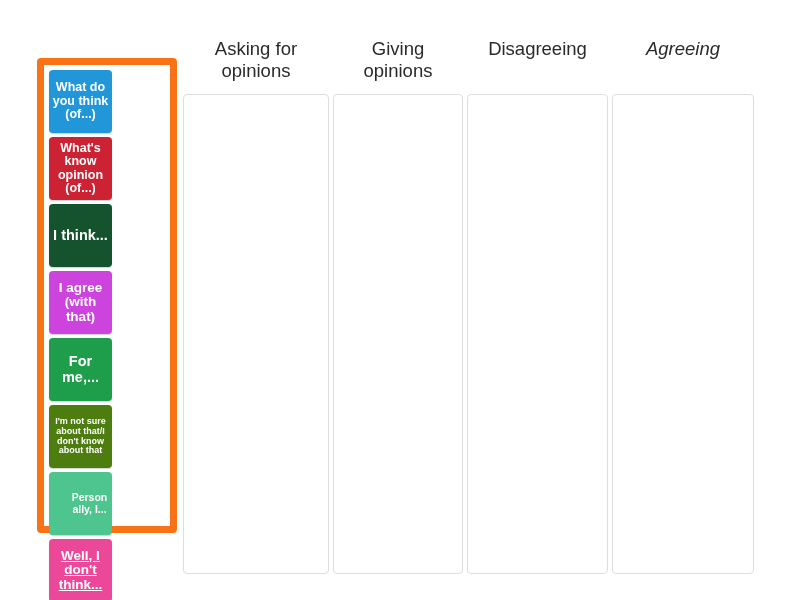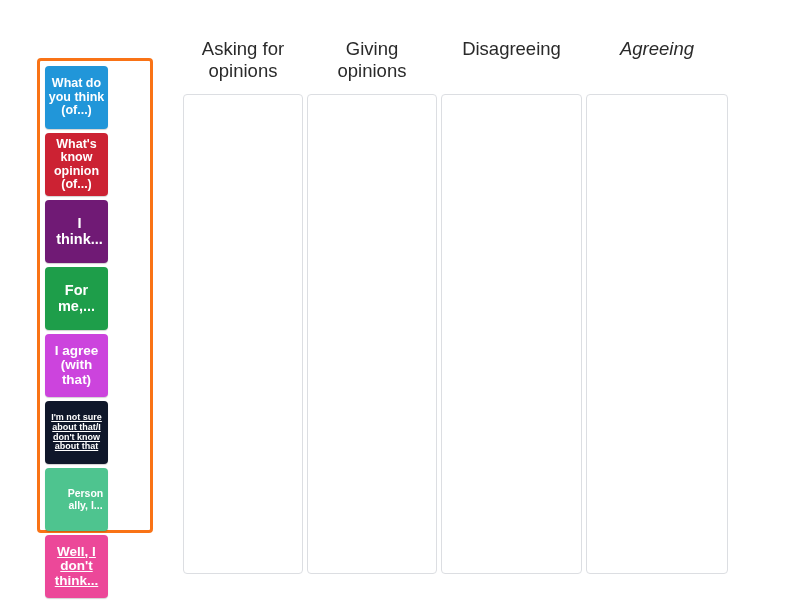--- a/index.html
+++ b/index.html
@@ -13,24 +13,24 @@
     font-family: "Liberation Sans", sans-serif;
     overflow: hidden;
     position: relative;
   }
 
   
   #tile-tray {
     position: absolute;
     left: 37px;
     top: 58px;
-    width: 116px;
+    width: 140px;
     height: 475px;
     background: #ffffff;
-    border: 3px solid #f97316;
+    border: 7px solid #f97316;
     border-radius: 4px;
     box-sizing: border-box;
     padding: 5px;
     display: flex;
     flex-wrap: wrap;
     align-content: flex-start;
     gap: 4px 4px;
   }
 
   .tile {
@@ -95,45 +95,45 @@
   }
   .dropzone {
     flex: 1;
     width: 100%;
     background: #ffffff;
     border: 1px solid #dcdee2;
     border-radius: 4px;
     box-sizing: border-box;
   }
 
-  .w-asking     { width: 120px; }
+  .w-asking     { width: 146px; }
   .w-giving     { width: 130px; }
   .w-disagree   { width: 141px; }
   .w-agree      { width: 142px; font-style: italic; }
 </style>
 </head>
 <body>
 
 <div id="tile-tray">
     <div class="tile fs-md" style="background: rgb(33, 150, 217);">
       <span>What do you think (of...)</span>
     </div>
     <div class="tile fs-md" style="background: rgb(204, 34, 51);">
       <span>What's know opinion (of...)</span>
     </div>
-    <div class="tile fs-xl" style="background: #701a75; padding-left: 8px;">
+    <div class="tile fs-xl" style="background: #14532d;">
       <span>I think...</span>
+    </div>
+    <div class="tile fs-lg" style="background: rgb(204, 68, 221);">
+      <span>I agree (with that)</span>
     </div>
     <div class="tile fs-xl" style="background: rgb(30, 158, 74);">
       <span>For me,...</span>
     </div>
-    <div class="tile fs-lg" style="background: rgb(204, 68, 221);">
-      <span>I agree (with that)</span>
-    </div>
-    <div class="tile fs-xs" style="background: #0f172a; text-decoration: underline;">
+    <div class="tile fs-xs" style="background: #4d7c0f;">
       <span>I'm not sure about that/I don't know about that</span>
     </div>
     <div class="tile fs-sm" style="background: rgb(78, 196, 143);">
       <span>Personally, I...</span>
     </div>
     <div class="tile fs-lg" style="background: #ec4899; text-decoration: underline;">
       <span>Well, I don't think...</span>
     </div>
   </div>
 

